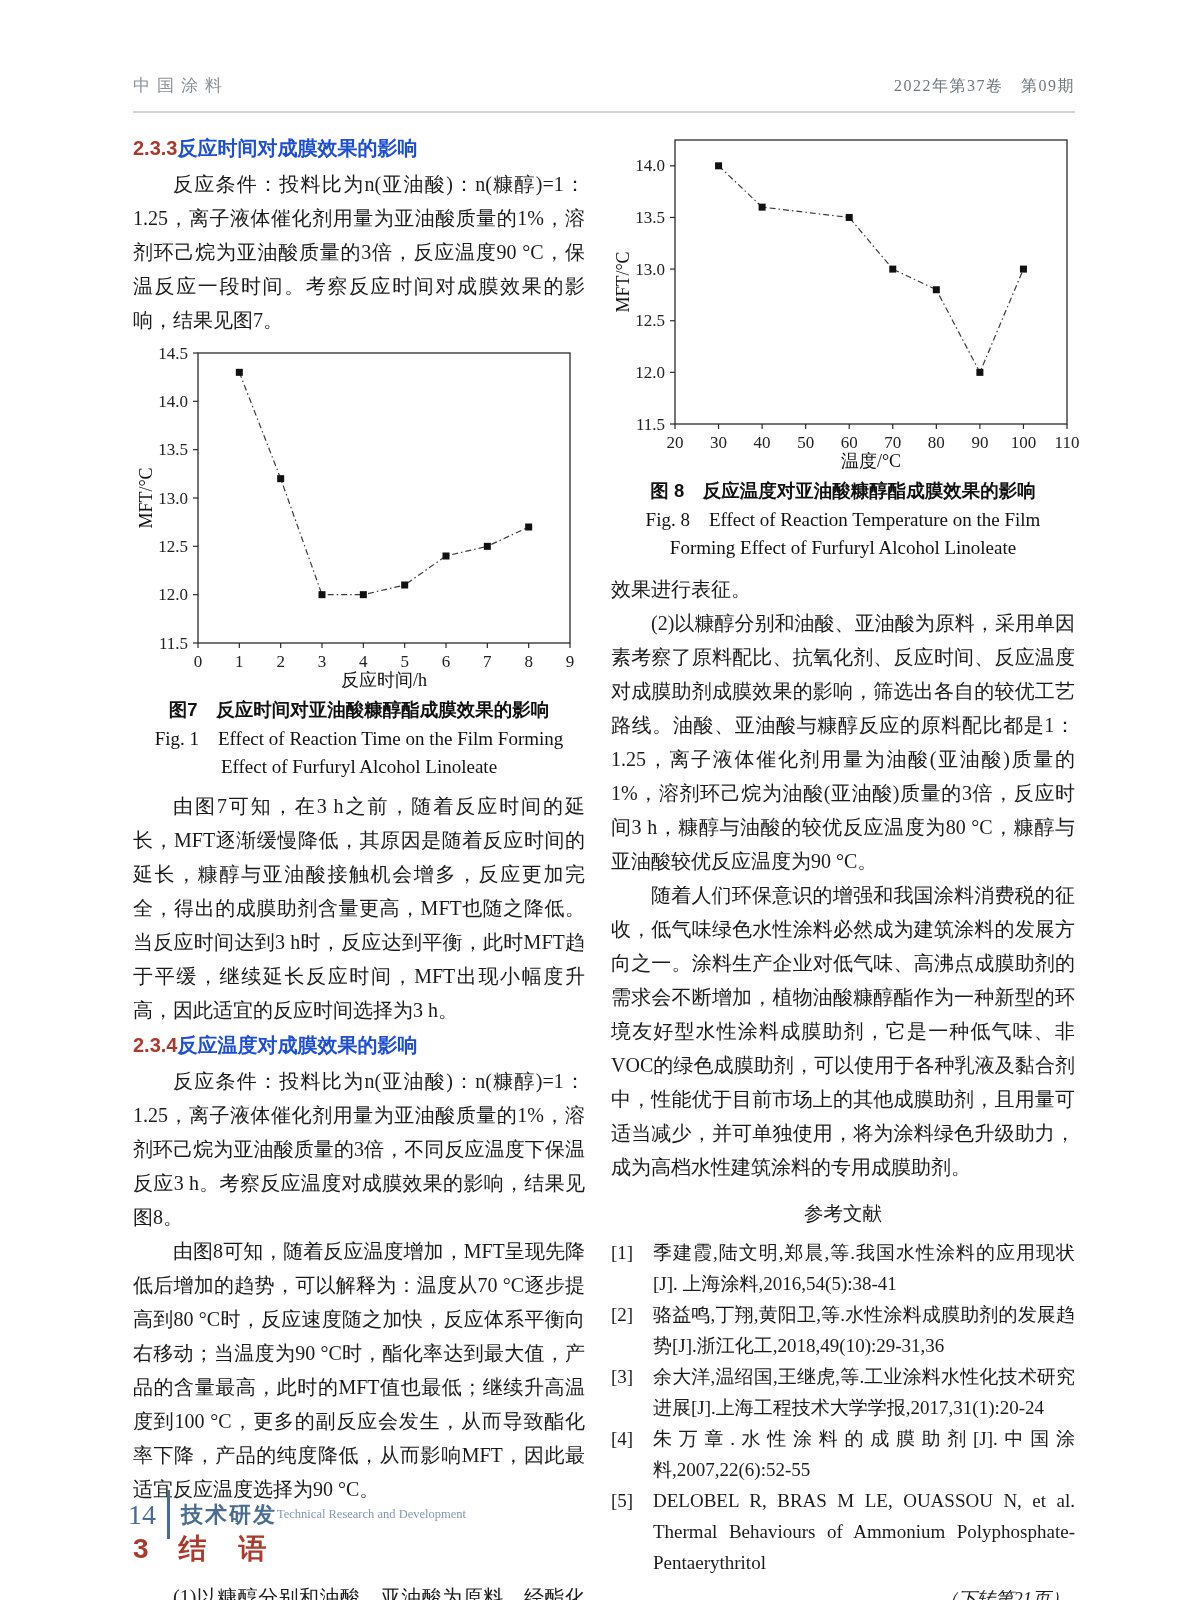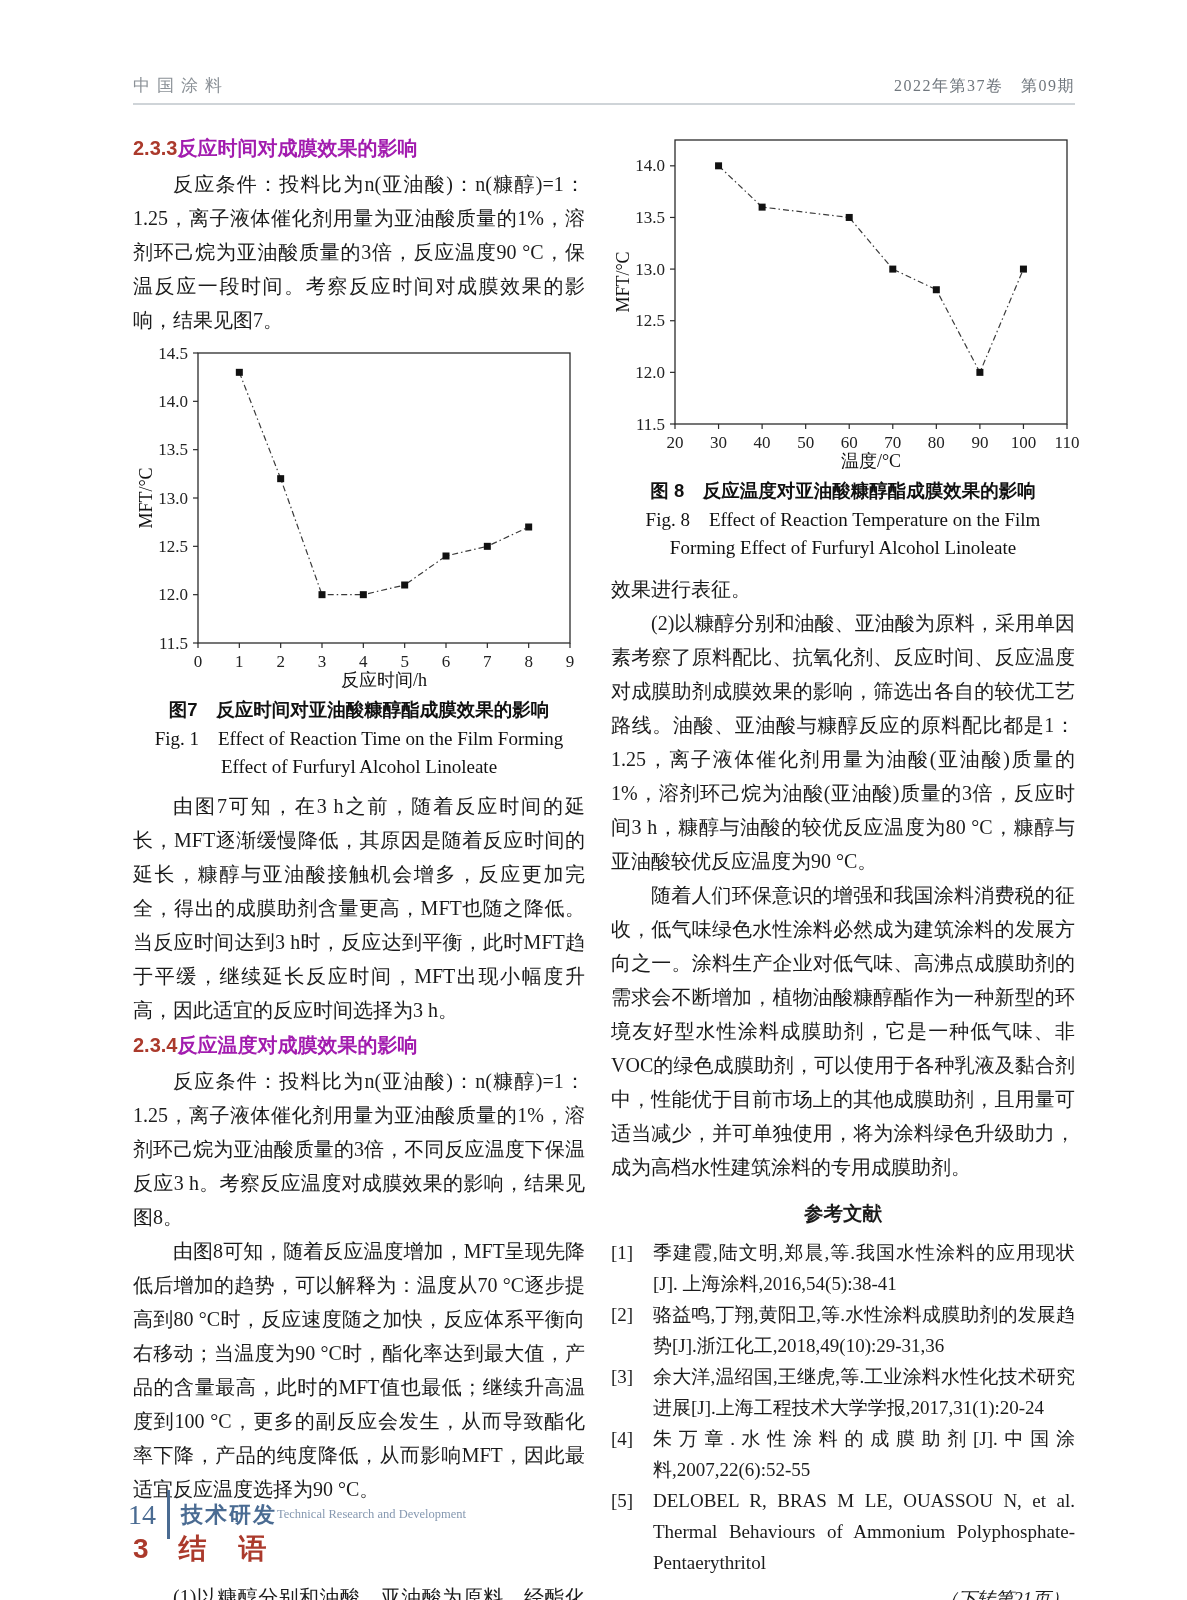--- a/index.html
+++ b/index.html
@@ -4,51 +4,51 @@
 <style>
   * { margin:0; padding:0; box-sizing:border-box; }
   html, body { background:#ffffff; }
   body { width:1187px; height:1600px; position:relative; overflow:hidden;
          font-family:"Liberation Serif","DejaVu Serif",serif; color:#1b1b1b; }
   .page { position:absolute; inset:0; }
 
   
   .page-header { position:absolute; top:74px; left:133px; width:942px;
     display:flex; justify-content:space-between; align-items:baseline;
-    border-bottom:2px solid #cfd4d8; padding-bottom:6px; }
+    border-bottom:2px solid #cfd4d8; padding-bottom:14px; }
   .journal-name { font-size:17px; color:#8b9197; letter-spacing:7px;
     font-family:"Liberation Sans","DejaVu Sans",sans-serif; }
   .issue-info { font-size:16px; color:#70777e; letter-spacing:1.5px; }
 
   
   .columns { position:absolute; top:130px; left:133px; width:942px;
     display:flex; justify-content:space-between; }
   .col-left  { width:452px; }
   .col-right { width:464px; }
 
   p.body { font-size:20px; line-height:34px; text-align:justify; }
   p.indent { text-indent:2em; }
 
   .sec-head { display:flex; align-items:baseline; margin:2px 0 2px;
     font-family:"Liberation Sans","DejaVu Sans",sans-serif;
     font-weight:bold; font-size:20px; line-height:33px; }
   .sec-num { color:#ab3a2c; }
-  .sec-title { color:#a21caf; }
+  .sec-title { color:#1d4ed8; }
 
   .conclusion-head { display:flex; align-items:baseline; gap:28px;
     margin:24px 0 12px; font-family:"Liberation Sans","DejaVu Sans",sans-serif;
     font-weight:bold; font-size:28px; color:#ab3a2c; letter-spacing:2px; }
 
   figure.chart-figure { margin:6px 0 8px; text-align:center; }
   figure.chart-figure svg { display:block; margin:0 auto; }
   figcaption.cap-cn { font-size:18.5px; font-weight:bold; line-height:30px; margin-top:2px;
     font-family:"Liberation Sans","DejaVu Sans",sans-serif; color:#111; }
   figcaption.cap-en { font-size:19px; font-weight:normal; line-height:28px; color:#111; }
 
-  .refs-heading { text-align:center; font-weight:bold; font-size:19.5px;
+  .refs-heading { text-align:center; font-weight:normal; font-size:19.5px;
     font-family:"Liberation Sans","DejaVu Sans",sans-serif; margin:16px 0 10px; }
   ol.refs { list-style:none; font-size:19px; line-height:31px; }
   .ref-item { display:flex; }
   .ref-num { flex:none; width:42px; }
   .ref-text { flex:1; text-align:justify; }
   .continuation { text-align:right; font-style:italic; font-size:18.5px; margin-top:8px;
     padding-right:6px; }
 
   
   .page-footer { position:absolute; left:128px; top:1490px;

